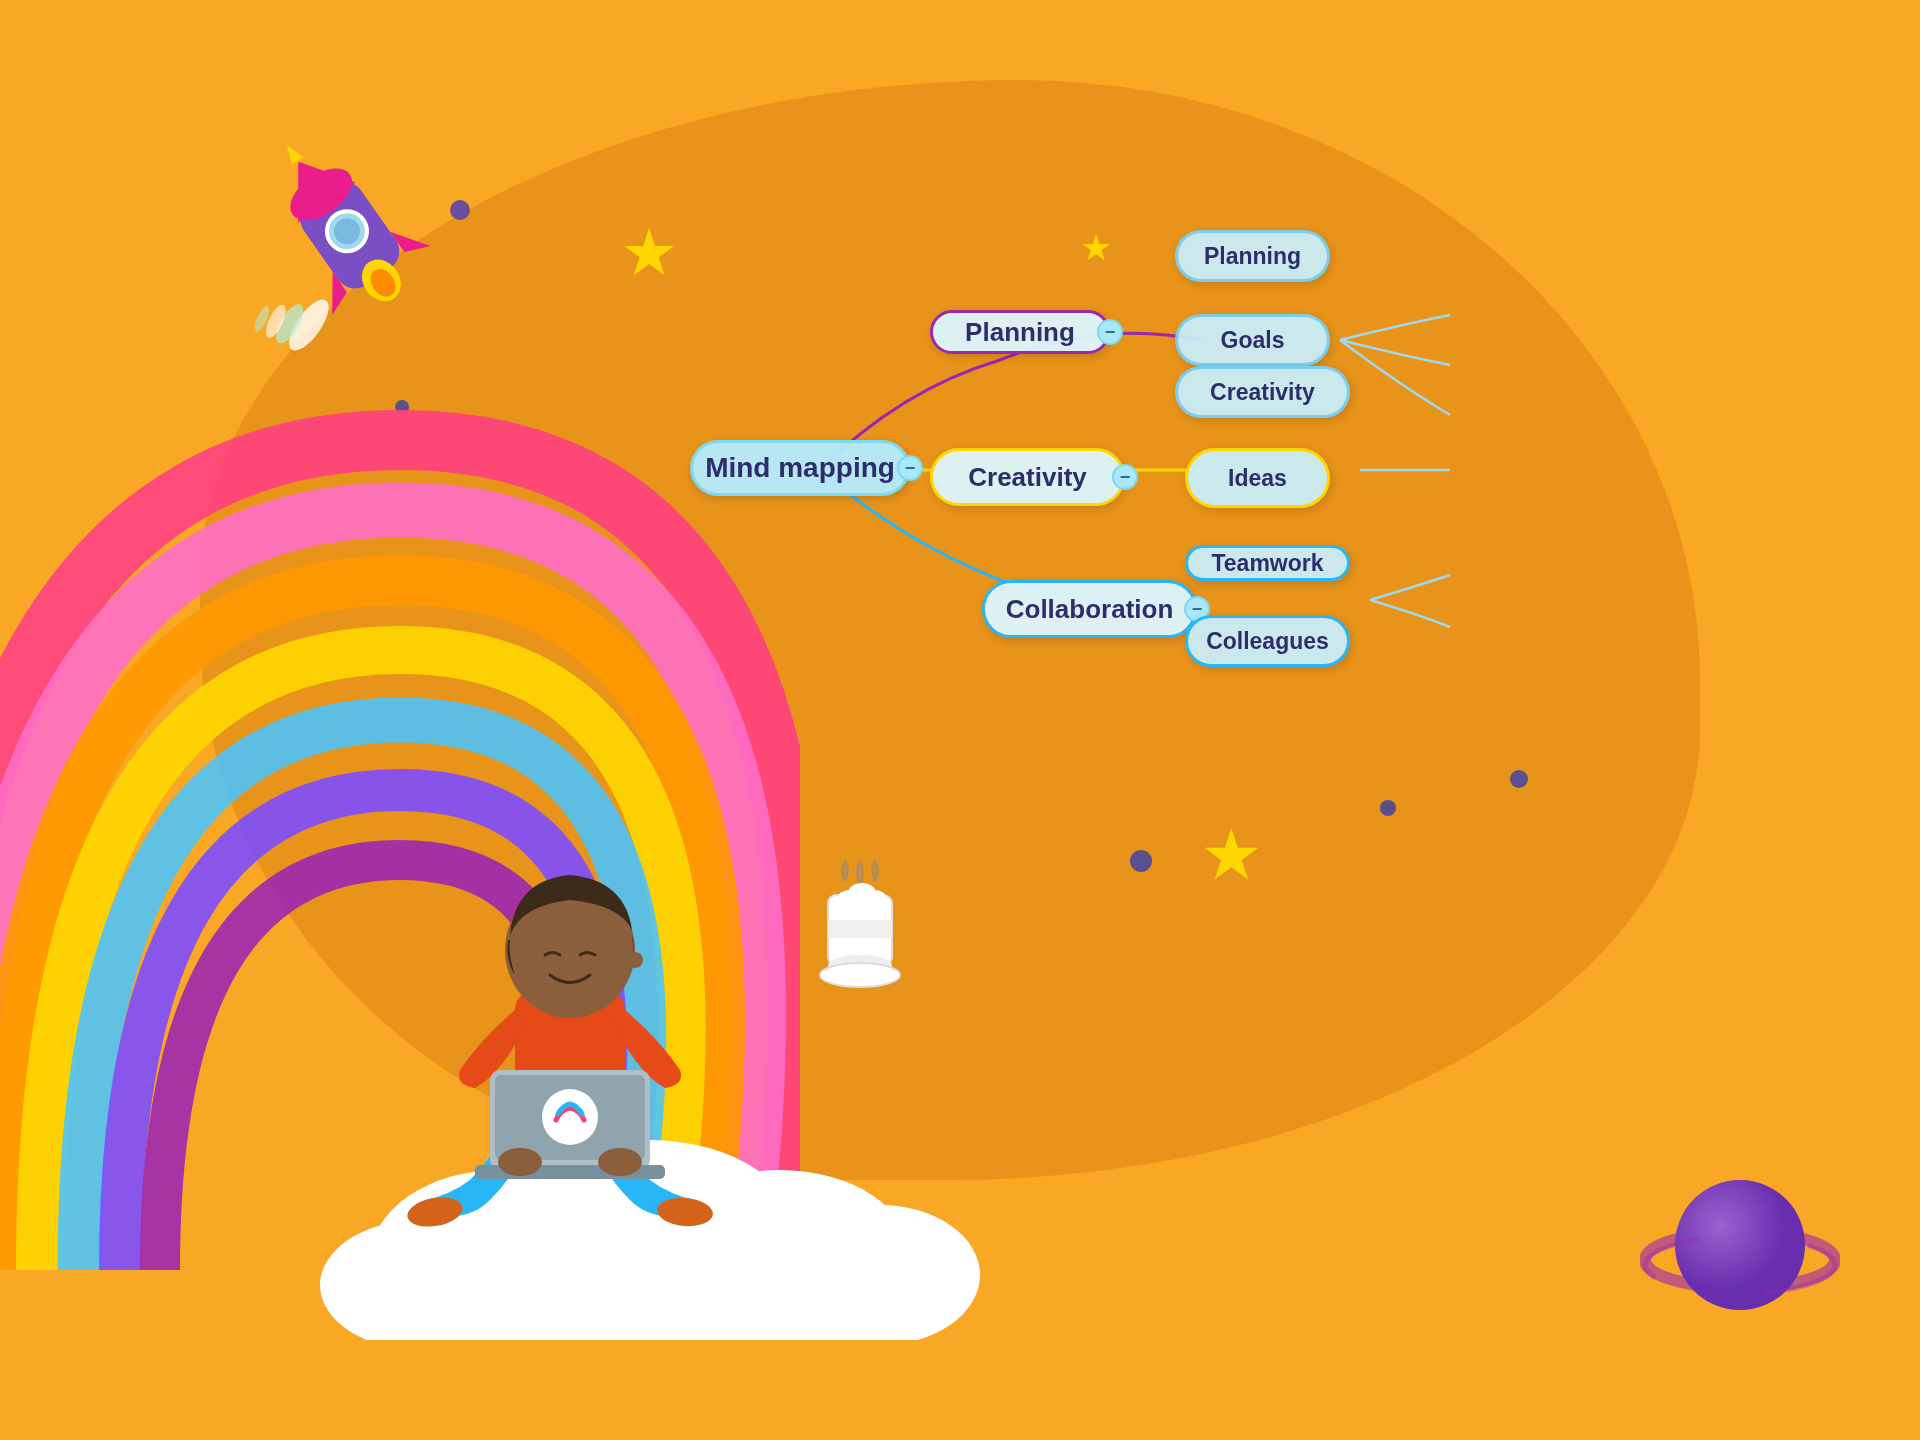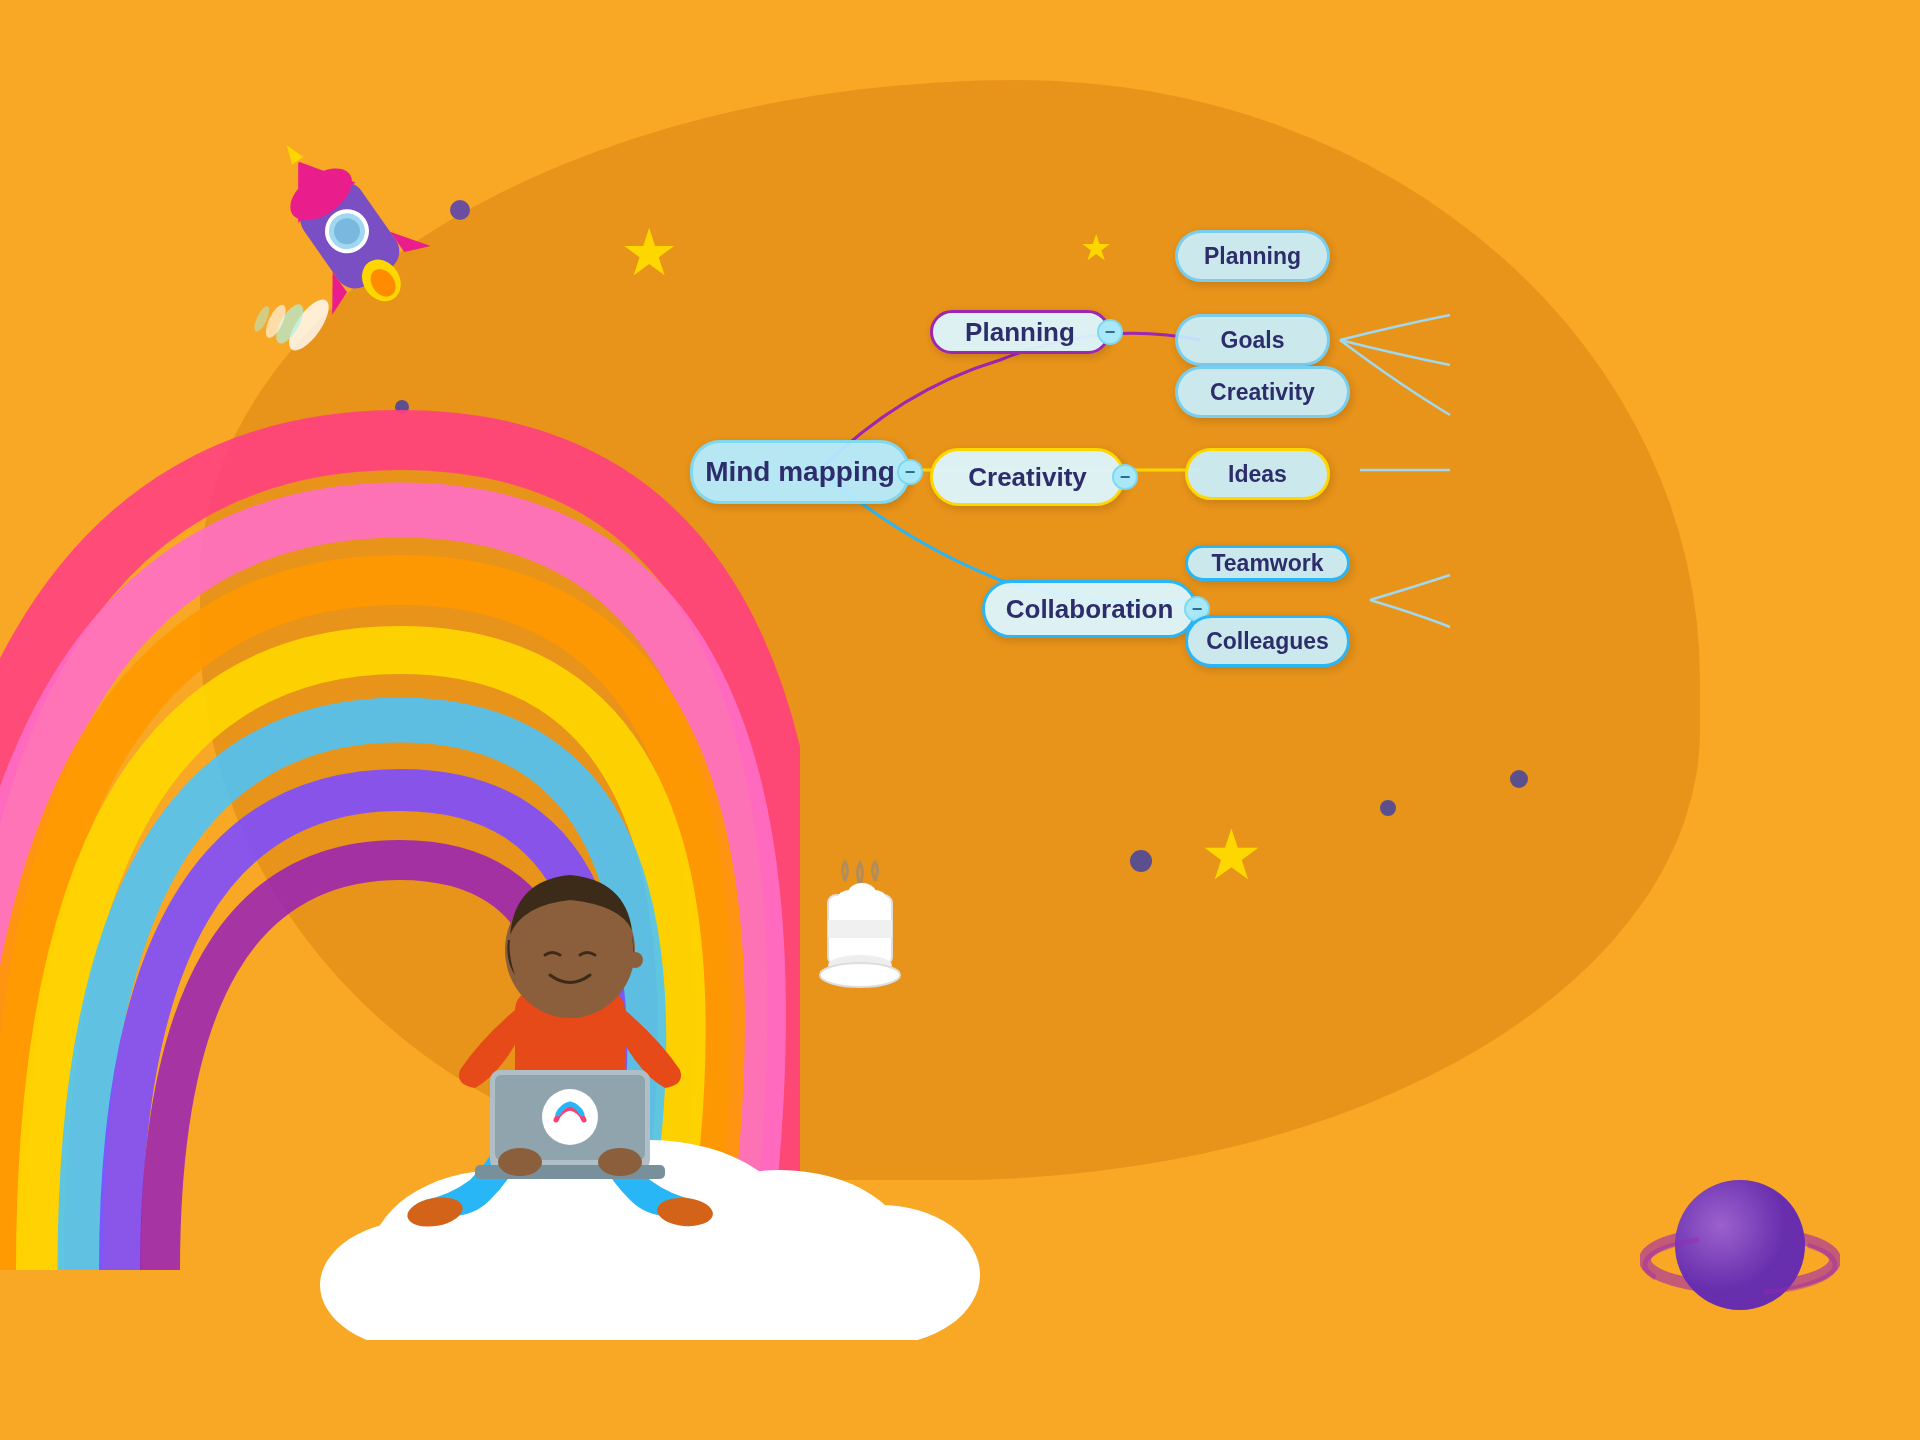--- a/index.html
+++ b/index.html
@@ -259,21 +259,21 @@
 
   <path d="M 760,200 Q 820,245 870,275" fill="none" stroke="#A0D8EF" stroke-width="2.5"></path>
 
   <path d="M 780,330 Q 830,330 870,330" fill="none" stroke="#A0D8EF" stroke-width="2.5"></path>
 
   <path d="M 790,460 Q 840,445 870,435" fill="none" stroke="#A0D8EF" stroke-width="2.5"></path>
 
   <path d="M 790,460 Q 840,475 870,487" fill="none" stroke="#A0D8EF" stroke-width="2.5"></path>
 </svg>
 
-<div class="node node-center" style="position:absolute; top:440px; left:690px; width:220px; height:64px;">
+<div class="node node-center" style="position:absolute; top:440px; left:690px; width:220px; height:56px;">
   <span>Mind mapping</span>
   <div class="node-collapse-btn">−</div>
 </div>
 
 <div class="node" style="position:absolute; top:310px; left:930px; width:180px; height:44px; border-color:#9C27B0; background:rgba(220,245,255,0.95);">
   <span>Planning</span>
   <div class="node-collapse-btn">−</div>
 </div>
 
 <div class="node" style="position:absolute; top:448px; left:930px; width:195px; height:58px; border-color:#FFD700; background:rgba(220,245,255,0.95);">
@@ -291,21 +291,21 @@
 </div>
 
 <div class="node" style="position:absolute; top:298px; left:1175px; width:155px; height:52px; font-size:23px;margin-top:16px;">
   <span>Goals</span>
 </div>
 
 <div class="node" style="position:absolute; top:366px; left:1175px; width:175px; height:52px; font-size:23px;">
   <span>Creativity</span>
 </div>
 
-<div class="node" style="position:absolute; top:448px; left:1185px; width:145px; height:52px; font-size:23px; border-color:#FFD700;">
+<div class="node" style="position:absolute; top:448px; left:1185px; width:145px; height:60px; font-size:23px; border-color:#FFD700;">
   <span>Ideas</span>
 </div>
 
 <div class="node" style="position:absolute; top:545px; left:1185px; width:165px; height:36px; font-size:23px; border-color:#29B6F6;">
   <span>Teamwork</span>
 </div>
 
 <div class="node" style="position:absolute; top:615px; left:1185px; width:165px; height:52px; font-size:23px; border-color:#29B6F6;">
   <span>Colleagues</span>
 </div>

